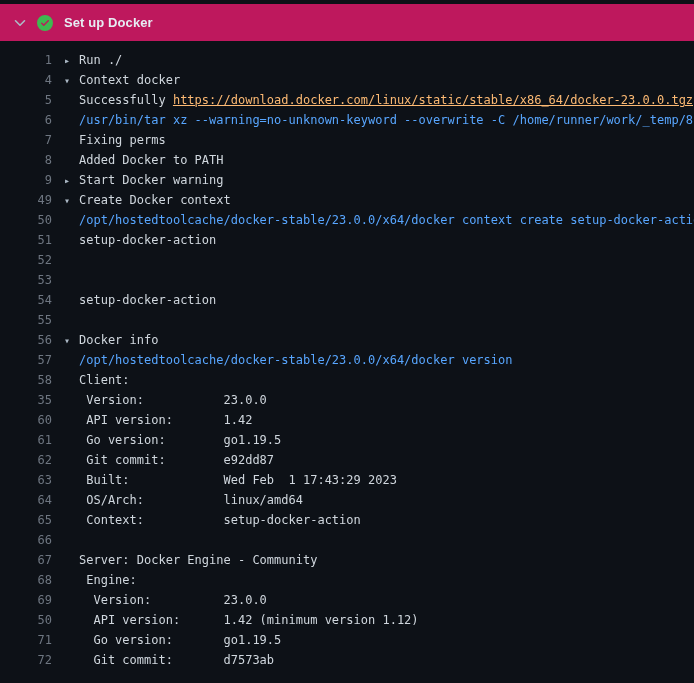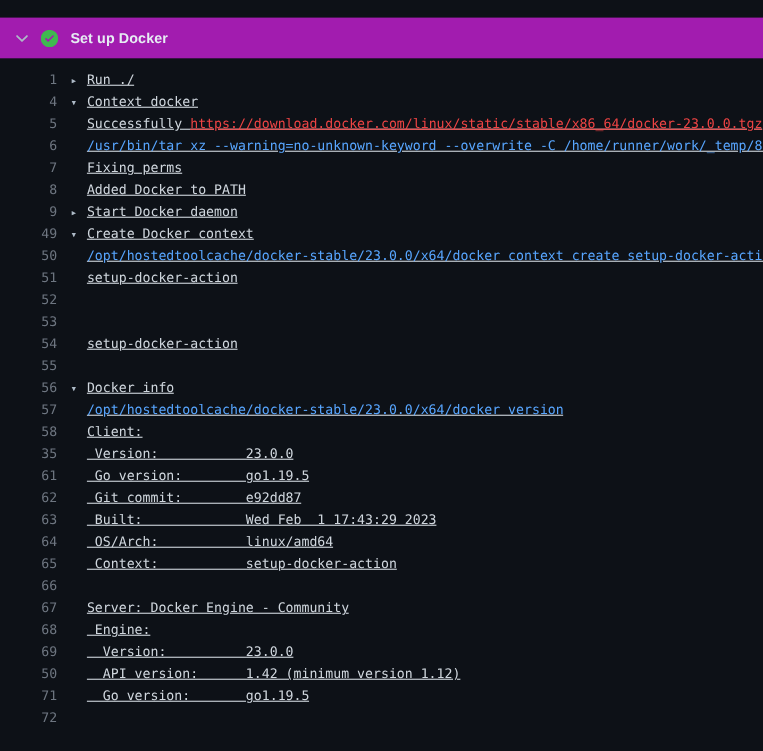--- a/index.html
+++ b/index.html
@@ -4,23 +4,23 @@
 <style>
   * { box-sizing: border-box; }
   html, body {
     margin: 0; padding: 0;
     width: 694px; height: 683px;
     background: #0d1117;
     overflow: hidden;
     font-family: "Liberation Sans", sans-serif;
   }
   .step-header {
-    margin-top: 16px;
+    margin-top: 4px;
     height: 37px;
-    background: #a21caf;
+    background: #be185d;
     display: flex;
     align-items: center;
     padding: 0 14px;
     gap: 11px;
     cursor: pointer;
   }
   .chevron-icon { display: flex; align-items: center; color: #adbac7; }
   .check-icon { display: flex; align-items: center; }
   .step-title {
     color: #e6edf3;
@@ -36,29 +36,29 @@
     color: #d0d7de;
   }
   .log-line { display: flex; height: 20px; white-space: pre; }
   .ln {
     flex: none;
     width: 52px;
     text-align: right;
     color: #6e7681;
     cursor: pointer;
   }
-  .lc { padding-left: 12px; white-space: pre; overflow: hidden; text-decoration: underline; }
+  .lc { padding-left: 12px; white-space: pre; overflow: hidden; }
   .arrow {
     display: inline-block;
     width: 15px;
     color: #adbac7;
     font-size: 10px;
   }
   .cmd { color: #58a6ff; }
-  .link { color: #ef4444; text-decoration: underline; cursor: pointer; }
+  .link { color: #fdba74; text-decoration: underline; cursor: pointer; }
 </style>
 </head>
 <body>
 
 <div class="step-header">
   <span class="chevron-icon">
     <svg width="12" height="12" viewBox="0 0 12 12" fill="none">
       <path d="M1.5 3.75 L6 8.25 L10.5 3.75" stroke="currentColor" stroke-width="1.6" stroke-linecap="round" stroke-linejoin="round"></path>
     </svg>
   </span>
@@ -71,38 +71,39 @@
 </div>
 
 <div class="log">
   <div>
       <div class="log-line"><span class="ln">1</span><span class="lc"><span class="arrow">▸</span><span>Run ./</span></span></div>
       <div class="log-line"><span class="ln">4</span><span class="lc"><span class="arrow">▾</span><span>Context docker</span></span></div>
       <div class="log-line"><span class="ln">5</span><span class="lc"><span class="arrow"> </span><span>Successfully </span><span class="link">https://download.docker.com/linux/static/stable/x86_64/docker-23.0.0.tgz</span></span></div>
       <div class="log-line"><span class="ln">6</span><span class="lc"><span class="arrow"> </span><span class="cmd">/usr/bin/tar xz --warning=no-unknown-keyword --overwrite -C /home/runner/work/_temp/8c9</span></span></div>
       <div class="log-line"><span class="ln">7</span><span class="lc"><span class="arrow"> </span><span>Fixing perms</span></span></div>
       <div class="log-line"><span class="ln">8</span><span class="lc"><span class="arrow"> </span><span>Added Docker to PATH</span></span></div>
-      <div class="log-line"><span class="ln">9</span><span class="lc"><span class="arrow">▸</span><span>Start Docker daemon</span></span></div>
+      <div class="log-line"><span class="ln">9</span><span class="lc"><span class="arrow">▸</span><span>Start Docker warning</span></span></div>
       <div class="log-line"><span class="ln">49</span><span class="lc"><span class="arrow">▾</span><span>Create Docker context</span></span></div>
       <div class="log-line"><span class="ln">50</span><span class="lc"><span class="arrow"> </span><span class="cmd">/opt/hostedtoolcache/docker-stable/23.0.0/x64/docker context create setup-docker-action</span></span></div>
       <div class="log-line"><span class="ln">51</span><span class="lc"><span class="arrow"> </span><span>setup-docker-action</span></span></div>
       <div class="log-line"><span class="ln">52</span><span class="lc"><span class="arrow"> </span></span></div>
       <div class="log-line"><span class="ln">53</span><span class="lc"><span class="arrow"> </span></span></div>
       <div class="log-line"><span class="ln">54</span><span class="lc"><span class="arrow"> </span><span>setup-docker-action</span></span></div>
       <div class="log-line"><span class="ln">55</span></div>
       <div class="log-line"><span class="ln">56</span><span class="lc"><span class="arrow">▾</span><span>Docker info</span></span></div>
       <div class="log-line"><span class="ln">57</span><span class="lc"><span class="arrow"> </span><span class="cmd">/opt/hostedtoolcache/docker-stable/23.0.0/x64/docker version</span></span></div>
       <div class="log-line"><span class="ln">58</span><span class="lc"><span class="arrow"> </span><span>Client:</span></span></div>
       <div class="log-line"><span class="ln">35</span><span class="lc"><span class="arrow"> </span><span> Version:           23.0.0</span></span></div>
+      <div class="log-line"><span class="ln">60</span><span class="lc"><span class="arrow"> </span><span> API version:       1.42</span></span></div>
       <div class="log-line"><span class="ln">61</span><span class="lc"><span class="arrow"> </span><span> Go version:        go1.19.5</span></span></div>
       <div class="log-line"><span class="ln">62</span><span class="lc"><span class="arrow"> </span><span> Git commit:        e92dd87</span></span></div>
       <div class="log-line"><span class="ln">63</span><span class="lc"><span class="arrow"> </span><span> Built:             Wed Feb  1 17:43:29 2023</span></span></div>
       <div class="log-line"><span class="ln">64</span><span class="lc"><span class="arrow"> </span><span> OS/Arch:           linux/amd64</span></span></div>
       <div class="log-line"><span class="ln">65</span><span class="lc"><span class="arrow"> </span><span> Context:           setup-docker-action</span></span></div>
       <div class="log-line"><span class="ln">66</span><span class="lc"><span class="arrow"> </span><span></span></span></div>
       <div class="log-line"><span class="ln">67</span><span class="lc"><span class="arrow"> </span><span>Server: Docker Engine - Community</span></span></div>
       <div class="log-line"><span class="ln">68</span><span class="lc"><span class="arrow"> </span><span> Engine:</span></span></div>
       <div class="log-line"><span class="ln">69</span><span class="lc"><span class="arrow"> </span><span>  Version:          23.0.0</span></span></div>
       <div class="log-line"><span class="ln">50</span><span class="lc"><span class="arrow"> </span><span>  API version:      1.42 (minimum version 1.12)</span></span></div>
       <div class="log-line"><span class="ln">71</span><span class="lc"><span class="arrow"> </span><span>  Go version:       go1.19.5</span></span></div>
-      <div class="log-line"><span class="ln">72</span></div>
+      <div class="log-line"><span class="ln">72</span><span class="lc"><span class="arrow"> </span><span>  Git commit:       d7573ab</span></span></div>
     </div>
 </div>
 
 </body></html>

